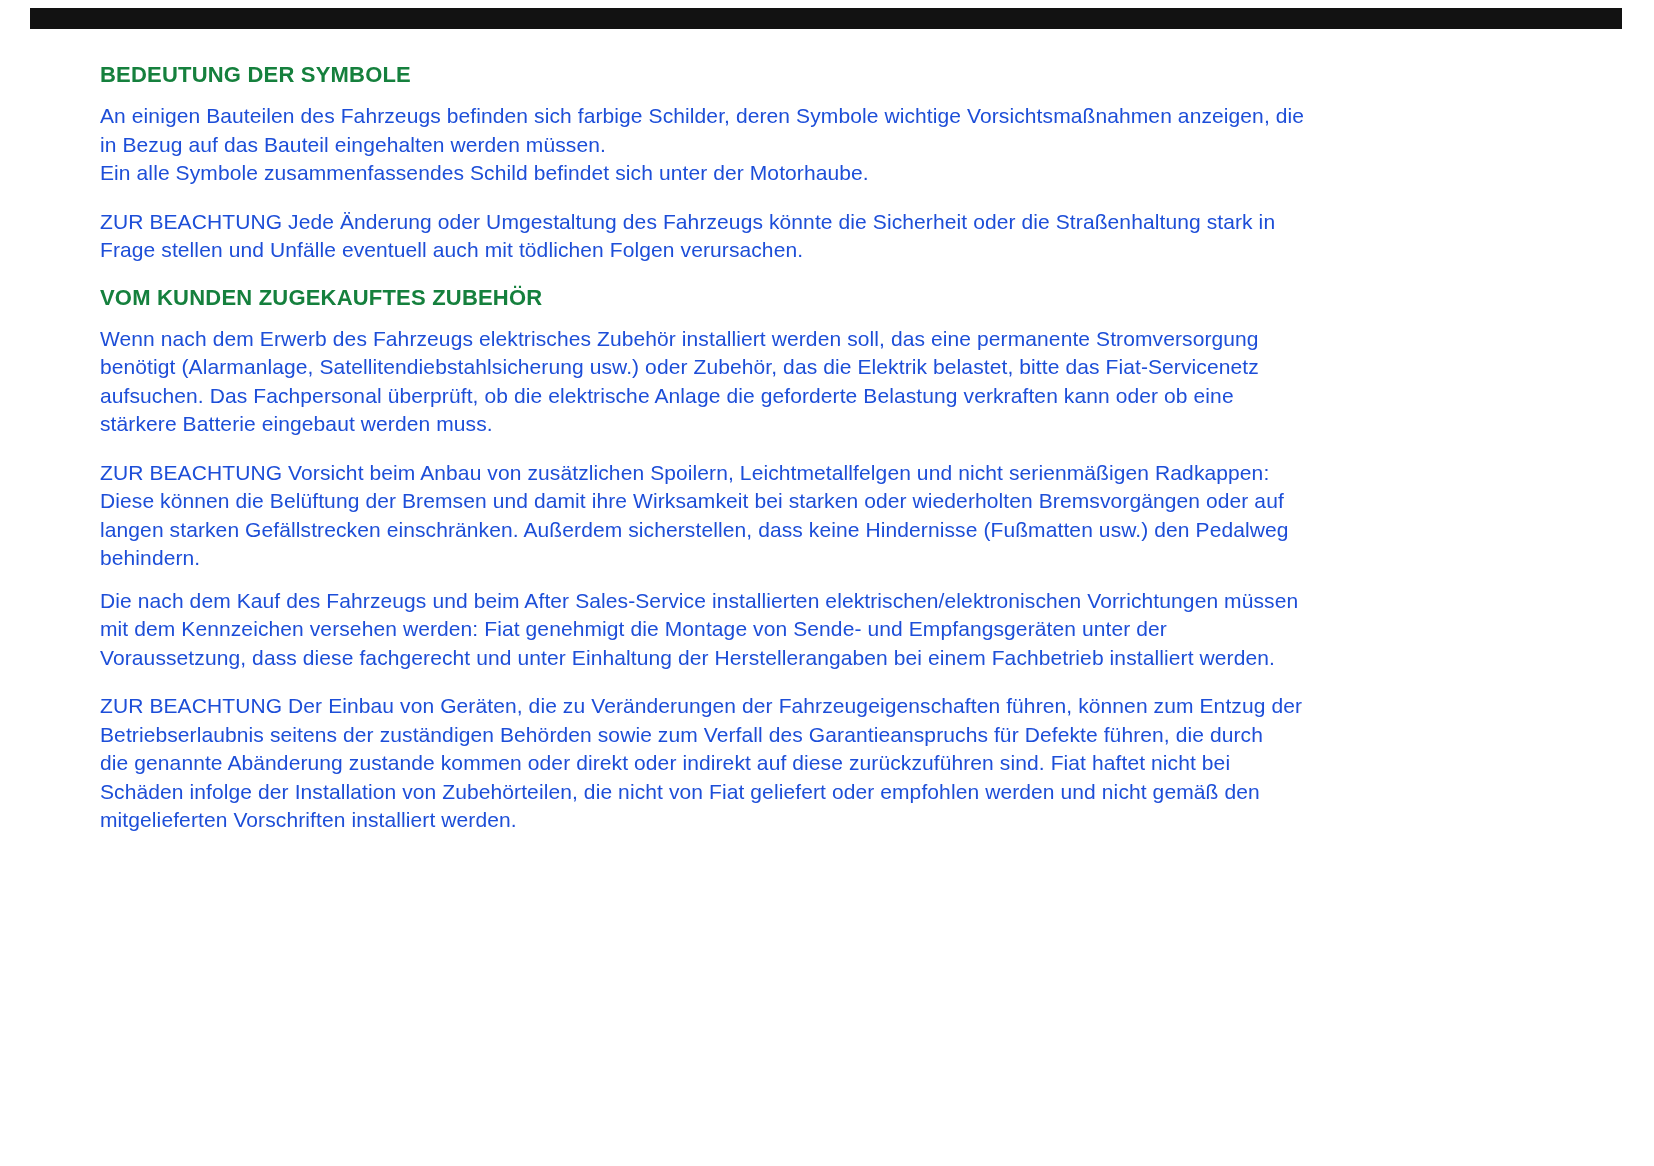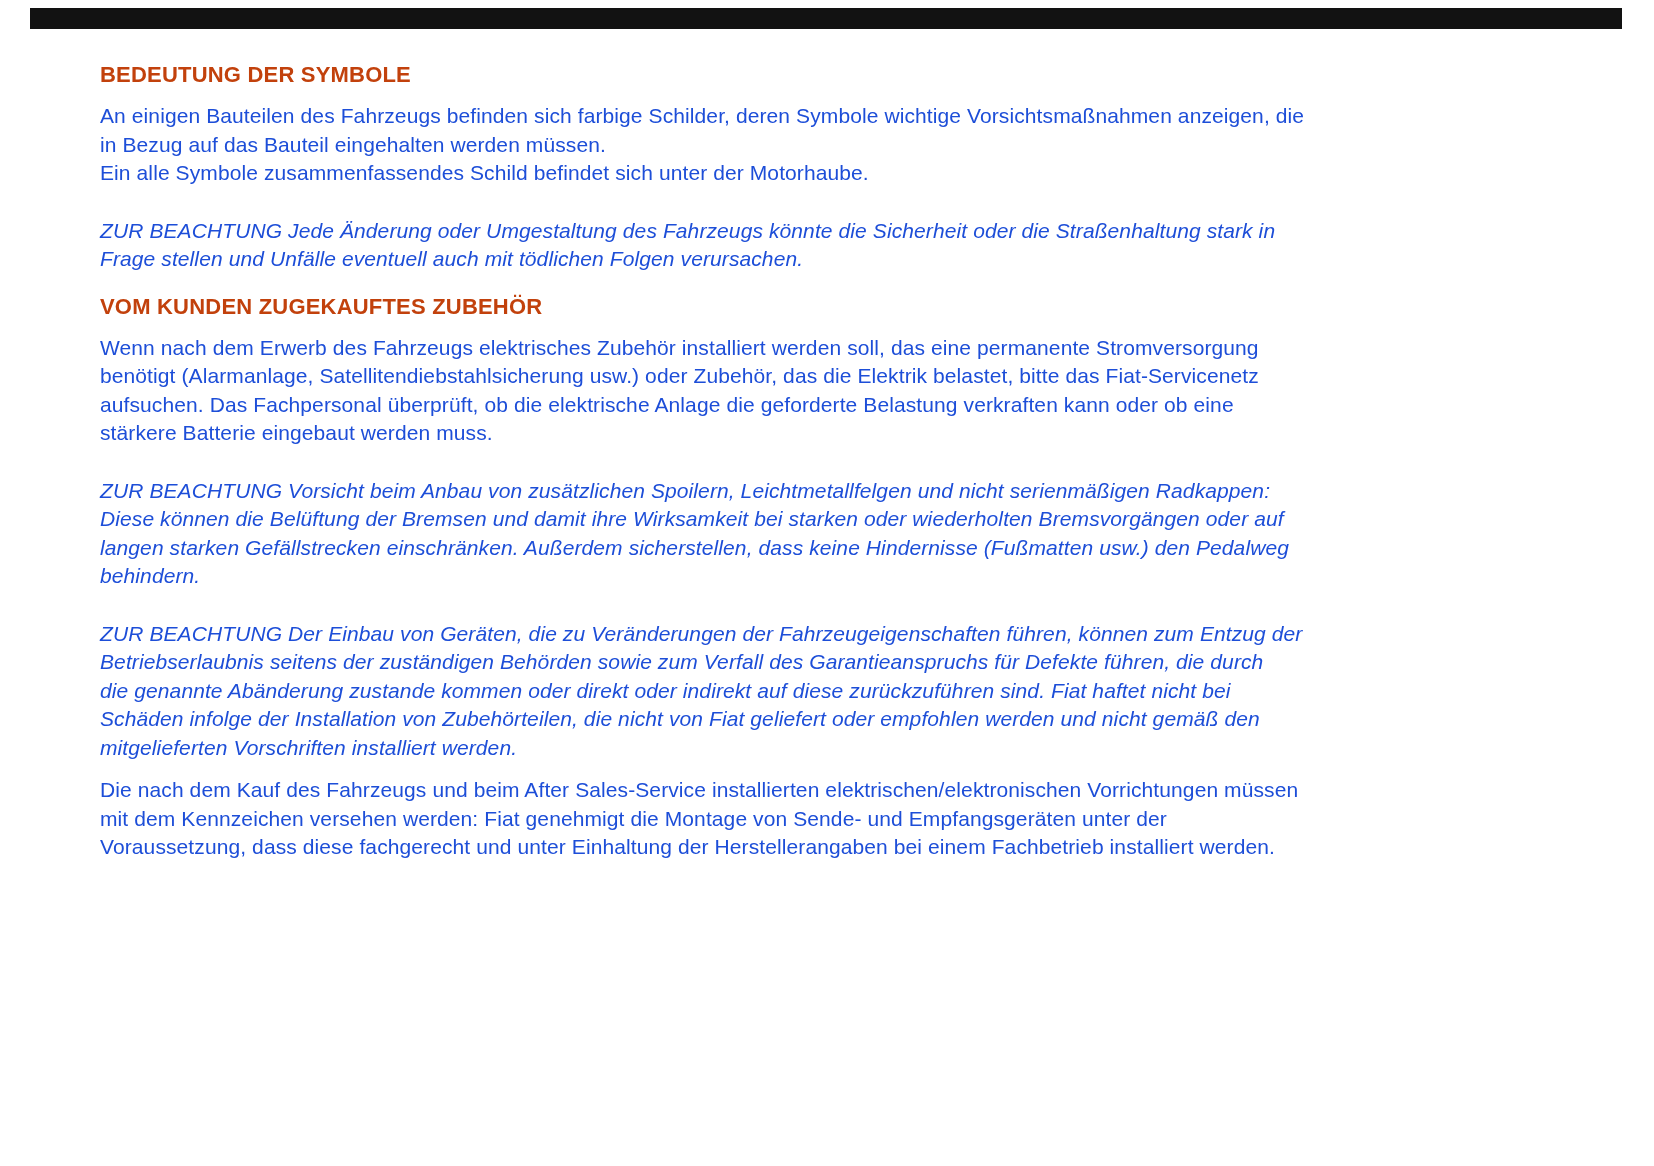--- a/index.html
+++ b/index.html
@@ -25,43 +25,42 @@
   }
   .content {
     position: absolute;
     left: 100px;
     top: 0;
     width: 1480px;
   }
   .section-heading {
     font-size: 22px;
     font-weight: bold;
-    color: #c2410c;
+    color: #15803d;
     line-height: 26px;
     letter-spacing: 0.2px;
     margin: 26px 0 0 0;
   }
   .section-heading.first {
     margin-top: 62px;
   }
   .section-heading.pre-gap {
     margin-top: 20px;
   }
   .para {
     font-size: 21px;
     font-weight: 400;
     color: #1d4ed8;
     line-height: 28.5px;
     letter-spacing: 0.1px;
     margin: 14px 0 0 0;
     white-space: pre-line;
   }
   .para.spaced {
-    margin-top: 29px;
-    font-style: italic;
+    margin-top: 20px;
   }
 </style>
 </head>
 <body>
 
 <div class="page">
 
   <div class="header-rule"></div>
 
   <div class="content">
@@ -77,23 +76,23 @@
     <h2 class="section-heading pre-gap">VOM KUNDEN ZUGEKAUFTES ZUBEHÖR</h2>
     <p class="para">Wenn nach dem Erwerb des Fahrzeugs elektrisches Zubehör installiert werden soll, das eine permanente Stromversorgung
 benötigt (Alarmanlage, Satellitendiebstahlsicherung usw.) oder Zubehör, das die Elektrik belastet, bitte das Fiat-Servicenetz
 aufsuchen. Das Fachpersonal überprüft, ob die elektrische Anlage die geforderte Belastung verkraften kann oder ob eine
 stärkere Batterie eingebaut werden muss.</p>
     <p class="para spaced">ZUR BEACHTUNG Vorsicht beim Anbau von zusätzlichen Spoilern, Leichtmetallfelgen und nicht serienmäßigen Radkappen:
 Diese können die Belüftung der Bremsen und damit ihre Wirksamkeit bei starken oder wiederholten Bremsvorgängen oder auf
 langen starken Gefällstrecken einschränken. Außerdem sicherstellen, dass keine Hindernisse (Fußmatten usw.) den Pedalweg
 behindern.</p>
 
+    <p class="para">Die nach dem Kauf des Fahrzeugs und beim After Sales-Service installierten elektrischen/elektronischen Vorrichtungen müssen
+mit dem Kennzeichen versehen werden: Fiat genehmigt die Montage von Sende- und Empfangsgeräten unter der
+Voraussetzung, dass diese fachgerecht und unter Einhaltung der Herstellerangaben bei einem Fachbetrieb installiert werden.</p>
     <p class="para spaced">ZUR BEACHTUNG Der Einbau von Geräten, die zu Veränderungen der Fahrzeugeigenschaften führen, können zum Entzug der
 Betriebserlaubnis seitens der zuständigen Behörden sowie zum Verfall des Garantieanspruchs für Defekte führen, die durch
 die genannte Abänderung zustande kommen oder direkt oder indirekt auf diese zurückzuführen sind. Fiat haftet nicht bei
 Schäden infolge der Installation von Zubehörteilen, die nicht von Fiat geliefert oder empfohlen werden und nicht gemäß den
 mitgelieferten Vorschriften installiert werden.</p>
-    <p class="para">Die nach dem Kauf des Fahrzeugs und beim After Sales-Service installierten elektrischen/elektronischen Vorrichtungen müssen
-mit dem Kennzeichen versehen werden: Fiat genehmigt die Montage von Sende- und Empfangsgeräten unter der
-Voraussetzung, dass diese fachgerecht und unter Einhaltung der Herstellerangaben bei einem Fachbetrieb installiert werden.</p>
 
   </div>
 </div>
 
 </body></html>

